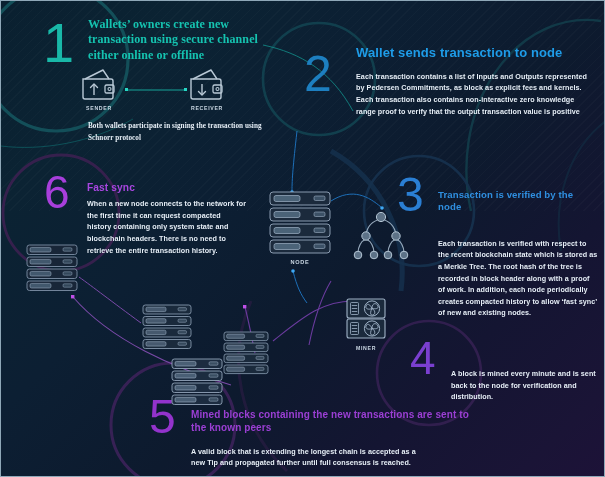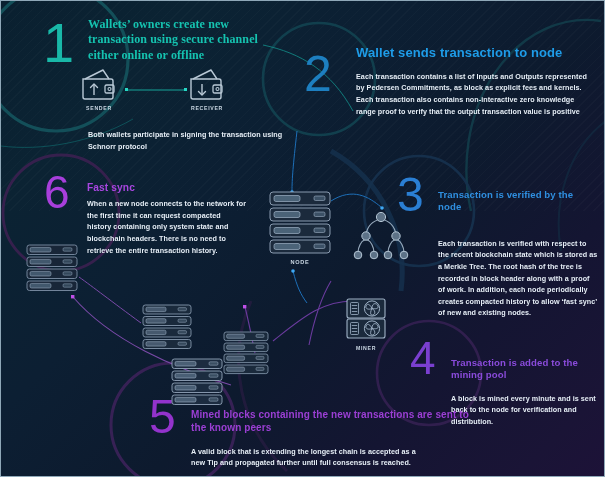--- a/index.html
+++ b/index.html
@@ -65,21 +65,21 @@
     color: #e6eef6;
     font-size: 7.2px;
     line-height: 1.62;
     font-weight: bold;
     letter-spacing: 0.05px;
   }
   
   #step1 { left: 87px; top: 16px; width: 200px; }
   #step1 .step-title { color: #15c3b0; font-size: 12px; font-family: Liberation Serif, serif; }
   #num1 { left: 42px; top: 14px; font-size: 56px; color: #19b8a8; }
-  #step1cap { position: absolute; left: 87px; top: 128px; width: 200px; }
+  #step1cap { position: absolute; left: 87px; top: 120px; width: 200px; font-family: Liberation Serif, serif; }
 
   
   #step2 { left: 355px; top: 44px; width: 235px; }
   #step2 .step-title { color: #1e9ce8; font-size: 13px; }
   #num2 { left: 303px; top: 48px; font-size: 50px; color: #1d7fc0; }
   #step2 .step-body { margin-top: 9px; }
 
   
   #step3 { left: 437px; top: 188px; width: 160px; }
   #step3 .step-title { color: #2f8fe0; font-size: 9.6px; }
@@ -216,21 +216,20 @@
   </div>
 
   <div class="step-num" id="num3">3</div>
   <div class="step" id="step3">
     <div class="step-title">Transaction is verified by the node</div>
     <div class="step-body">Each transaction is verified with respect to the recent blockchain state which is stored as a Merkle Tree. The root hash of the tree is recorded in block header along with a proof of work. In addition, each node periodically creates compacted history to allow ‘fast sync’ of new and existing nodes.</div>
   </div>
 
   <div class="step-num" id="num4">4</div>
   <div class="step" id="step4">
-    <div class="step-title">Transaction is added to the mining pool</div>
     <div class="step-body">A block is mined every minute and is sent back to the node for verification and distribution.</div>
   </div>
 
   <div class="step-num" id="num5">5</div>
   <div class="step" id="step5">
     <div class="step-title">Mined blocks containing the new transactions are sent to the known peers</div>
     <div class="step-body">A valid block that is extending the longest chain is accepted as a new Tip and propagated further until full consensus is reached.</div>
   </div>
 
   <div class="step-num" id="num6">6</div>

